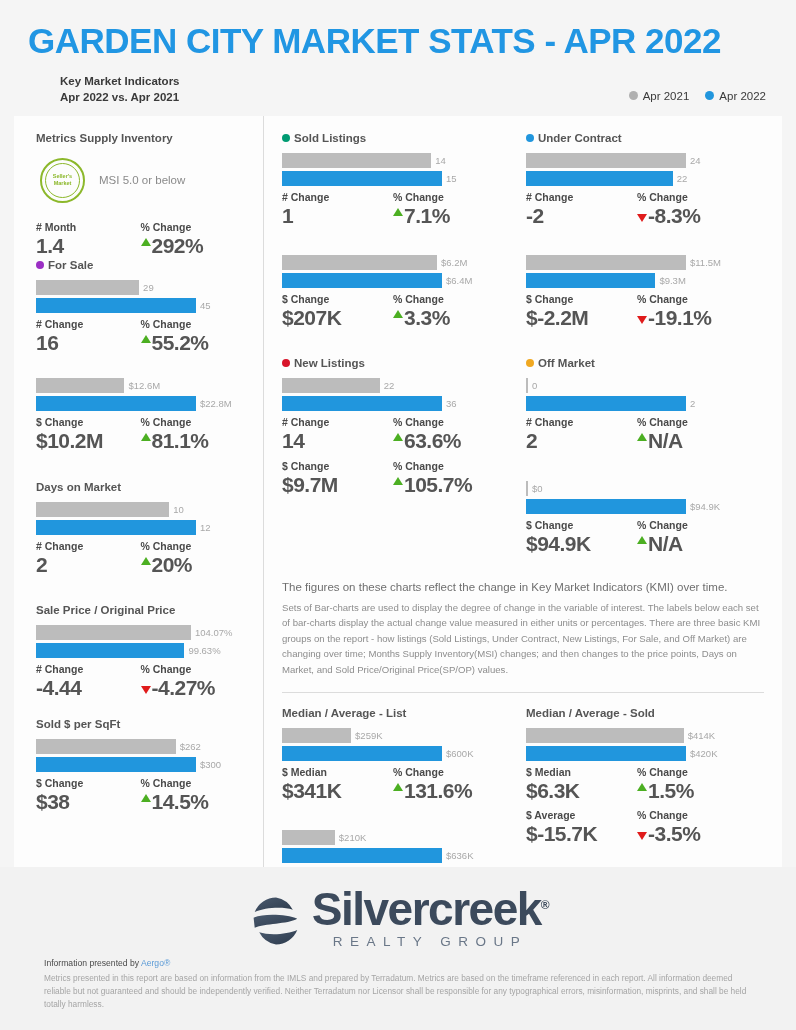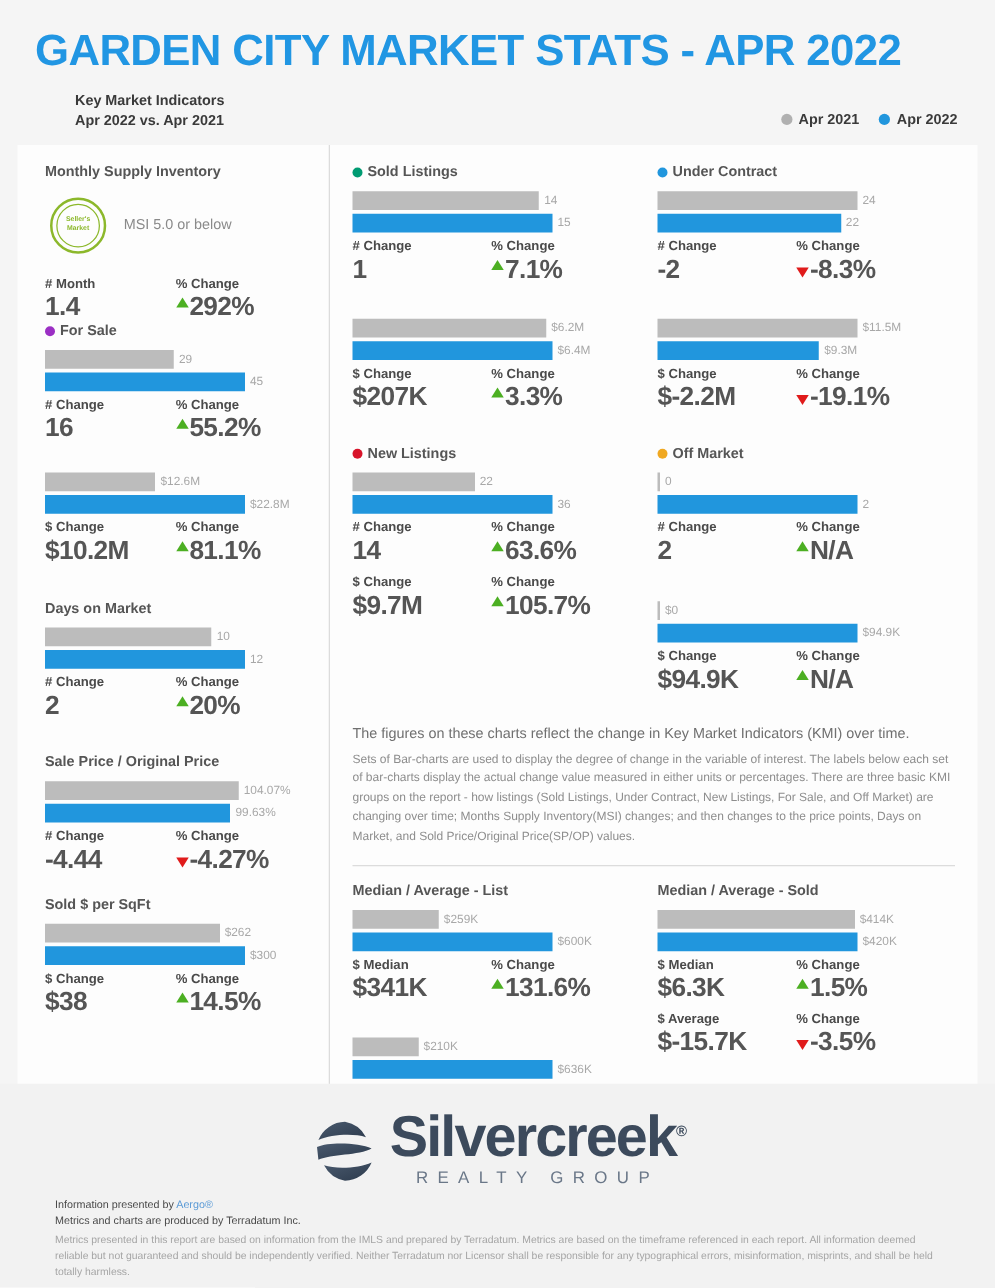--- a/index.html
+++ b/index.html
@@ -16,21 +16,21 @@
   .main-title {
     font-size: 35px; font-weight: bold; color: #2196e3;
     letter-spacing: -0.5px; line-height: 1.1;
   }
   .sub-bar {
     display: flex; justify-content: space-between; align-items: flex-end;
     padding: 12px 30px 10px 60px;
   }
   .kmi-label { font-size: 11.5px; font-weight: bold; color: #3a3a3a; line-height: 1.45; }
   .legend { display: flex; gap: 16px; align-items: center; padding-bottom: 4px; }
-  .legend-item { display: flex; align-items: center; gap: 5px; font-size: 11.5px; font-weight: bold; color: #3a3a3a; }
+  .legend-item { display: flex; align-items: center; gap: 5px; font-size: 11.5px; font-weight: normal; color: #3a3a3a; }
   .dot { width: 9px; height: 9px; border-radius: 50%; display: inline-block; }
 
   
   .body-wrap {
     position: relative;
     margin: 0 14px;
     background: #fdfdfd;
     height: 753px;
     display: flex;
     box-shadow: 0 0 0 0 transparent;
@@ -121,21 +121,21 @@
         <span>Apr 2022</span>
       </div>
     </div>
   </div>
 
   <div class="body-wrap">
 
     <div class="left-col">
 
       <div>
-        <div class="sect-title">Monthly Supply Inventory</div>
+        <div class="sect-title">Metrics Supply Inventory</div>
         <div class="msi-row">
           <div class="seal">
             <div class="seal-text">
               <div>Seller's</div>
               <div>Market</div>
             </div>
           </div>
           <div class="msi-note">MSI 5.0 or below</div>
         </div>
         <div class="metrics">
@@ -650,18 +650,17 @@
           <path d="M50 92 A42 42 0 0 0 88 66 C70 74 38 76 20 70 A42 42 0 0 0 50 92 Z" fill="url(#g1)"></path>
         </svg>
         <div class="logo-text">
           <div class="logo-word"><span>Silvercreek</span><span class="logo-reg">®</span></div>
           <div class="logo-sub">REALTY GROUP</div>
         </div>
       </div>
     </div>
     <div class="fine">
       <div class="fine-line"><span>Information presented by </span><span class="fine-link">Aergo®</span></div>
-      <div class="fine-line">Metrics and charts are produced by Terradatum Inc.</div>
       <div class="fine-dis">Metrics presented in this report are based on information from the IMLS and prepared by Terradatum. Metrics are based on the timeframe referenced in each report. All information deemed reliable but not guaranteed and should be independently verified. Neither Terradatum nor Licensor shall be responsible for any typographical errors, misinformation, misprints, and shall be held totally harmless.</div>
     </div>
   </div>
 
 </div>
 
 </body></html>

